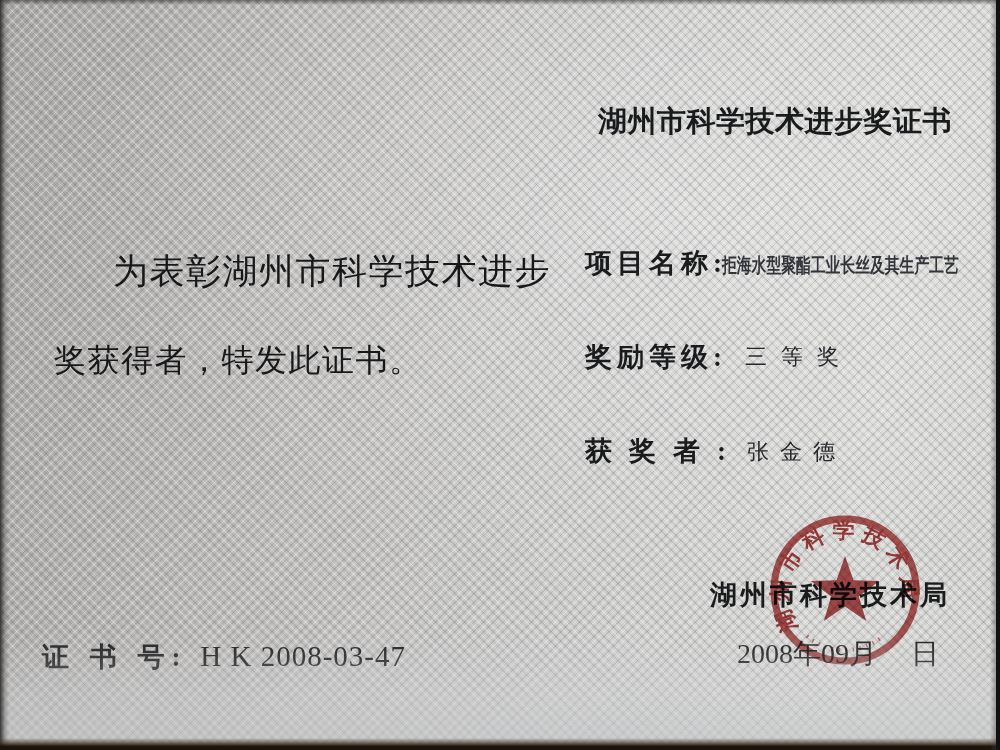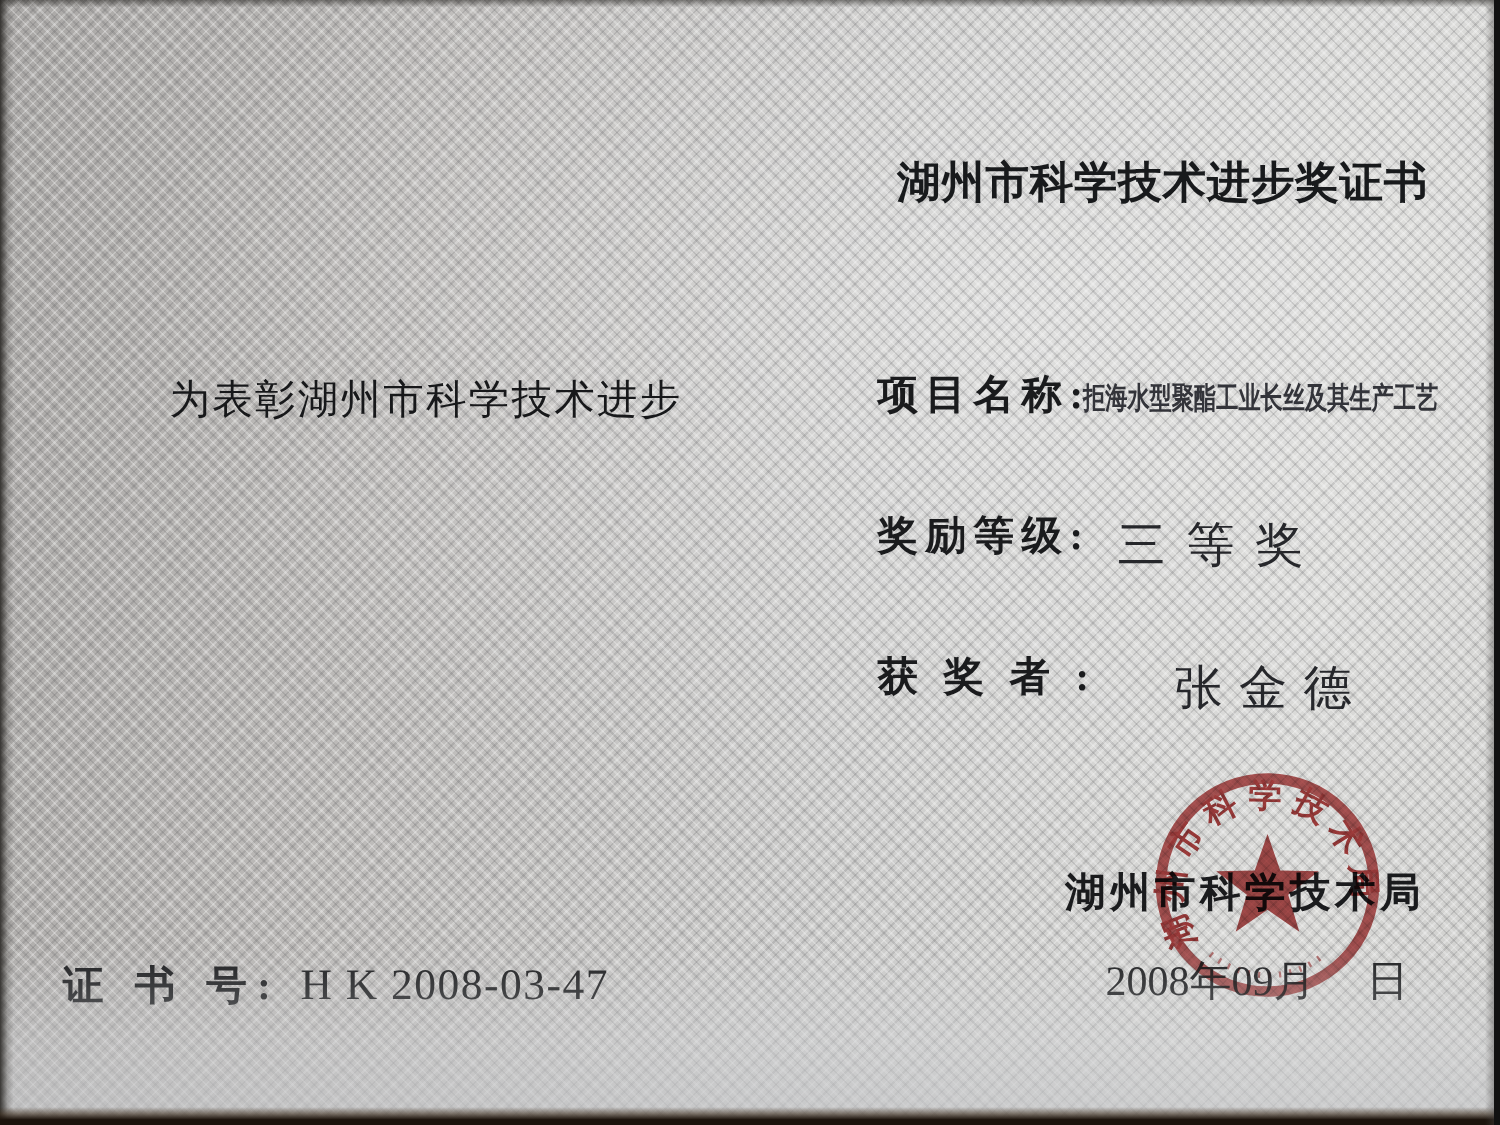--- a/index.html
+++ b/index.html
@@ -27,36 +27,36 @@
   .edge-left{left:0;top:0;bottom:0;width:9px;background:linear-gradient(to right, rgba(33,31,28,.85), rgba(90,88,85,.35) 55%, rgba(0,0,0,0));}
   .edge-top{left:0;top:0;right:0;height:5px;background:linear-gradient(to bottom, rgba(40,38,35,.55), rgba(0,0,0,0));}
   .edge-bottom{left:0;right:0;bottom:0;height:12px;background:linear-gradient(to top, #1c130c 0 30%, rgba(62,46,30,.6) 62%, rgba(0,0,0,0));}
   .edge-right{right:0;top:0;bottom:0;width:6px;background:linear-gradient(to left, rgba(70,68,66,.4), rgba(0,0,0,0));}
 
   .abs{position:absolute;margin:0;white-space:nowrap;}
   .title{
     left:598px;top:102px;font-size:29px;font-weight:700;letter-spacing:.5px;
     font-family:"Liberation Sans", sans-serif;color:#181a1c;
   }
-  .para{font-size:27px;letter-spacing:1.5px;color:#17181a;}
+  .para{font-size:35px;letter-spacing:1.5px;color:#17181a;}
   .para.l1{left:113px;top:248px;}
   .para.l2{left:54px;top:339px;font-size:32px;}
 
   .flabel{font-weight:700;font-size:27px;letter-spacing:5px;color:#1a1b1d;}
   .row-project{left:585px;top:245px;}
   .row-grade{left:585px;top:339px;text-align:center;}
   .row-winner{left:585px;top:433px;text-align:center;}
   .row-winner .flabel{letter-spacing:17px;}
-  .fvalue{font-size:32px;color:#26272b;}
+  .fvalue{font-size:22px;color:#26272b;}
   .value-project{
     position:absolute;left:137px;top:7px;font-size:20px;letter-spacing:0;
     transform:scaleX(.74);transform-origin:left top;font-weight:600;color:#33343a;
   }
   .value-grade{position:absolute;left:160px;top:3px;letter-spacing:14px;}
-  .value-winner{position:absolute;left:162px;top:4px;letter-spacing:11px;margin-left:36px;}
+  .value-winner{position:absolute;left:162px;top:4px;letter-spacing:11px;}
 
   .issuer{left:710px;top:577px;font-size:27px;font-weight:600;letter-spacing:3px;color:#1a1b1d;}
   .dateline{left:737px;top:635px;font-size:28px;color:#1c1d1f;}
   .dateline .day{margin-left:34px;}
   .certno{left:42px;top:639px;font-size:27px;color:#1a1b1d;}
   .certno .clabel{letter-spacing:7px;font-weight:600;}
   .certno .cvalue{font-size:29px;letter-spacing:1px;margin-left:6px;}
 
   .seal{
     position:absolute;left:745px;top:490px;width:200px;height:200px;
@@ -67,20 +67,21 @@
 </head>
 <body>
 
 <div class="photo">
   <div class="cert">
     <div class="texture"></div>
 
     <h1 class="abs title">湖州市科学技术进步奖证书</h1>
 
     <p class="abs para l1">为表彰湖州市科学技术进步</p>
+    <p class="abs para l2">奖获得者，特发此证书。</p>
 
     <div class="abs row-project">
       <span class="flabel">项目名称:</span>
       <span class="fvalue value-project">拒海水型聚酯工业长丝及其生产工艺</span>
     </div>
 
     <div class="abs row-grade">
       <span class="flabel">奖励等级:</span>
       <span class="fvalue value-grade">三等奖</span>
     </div>

